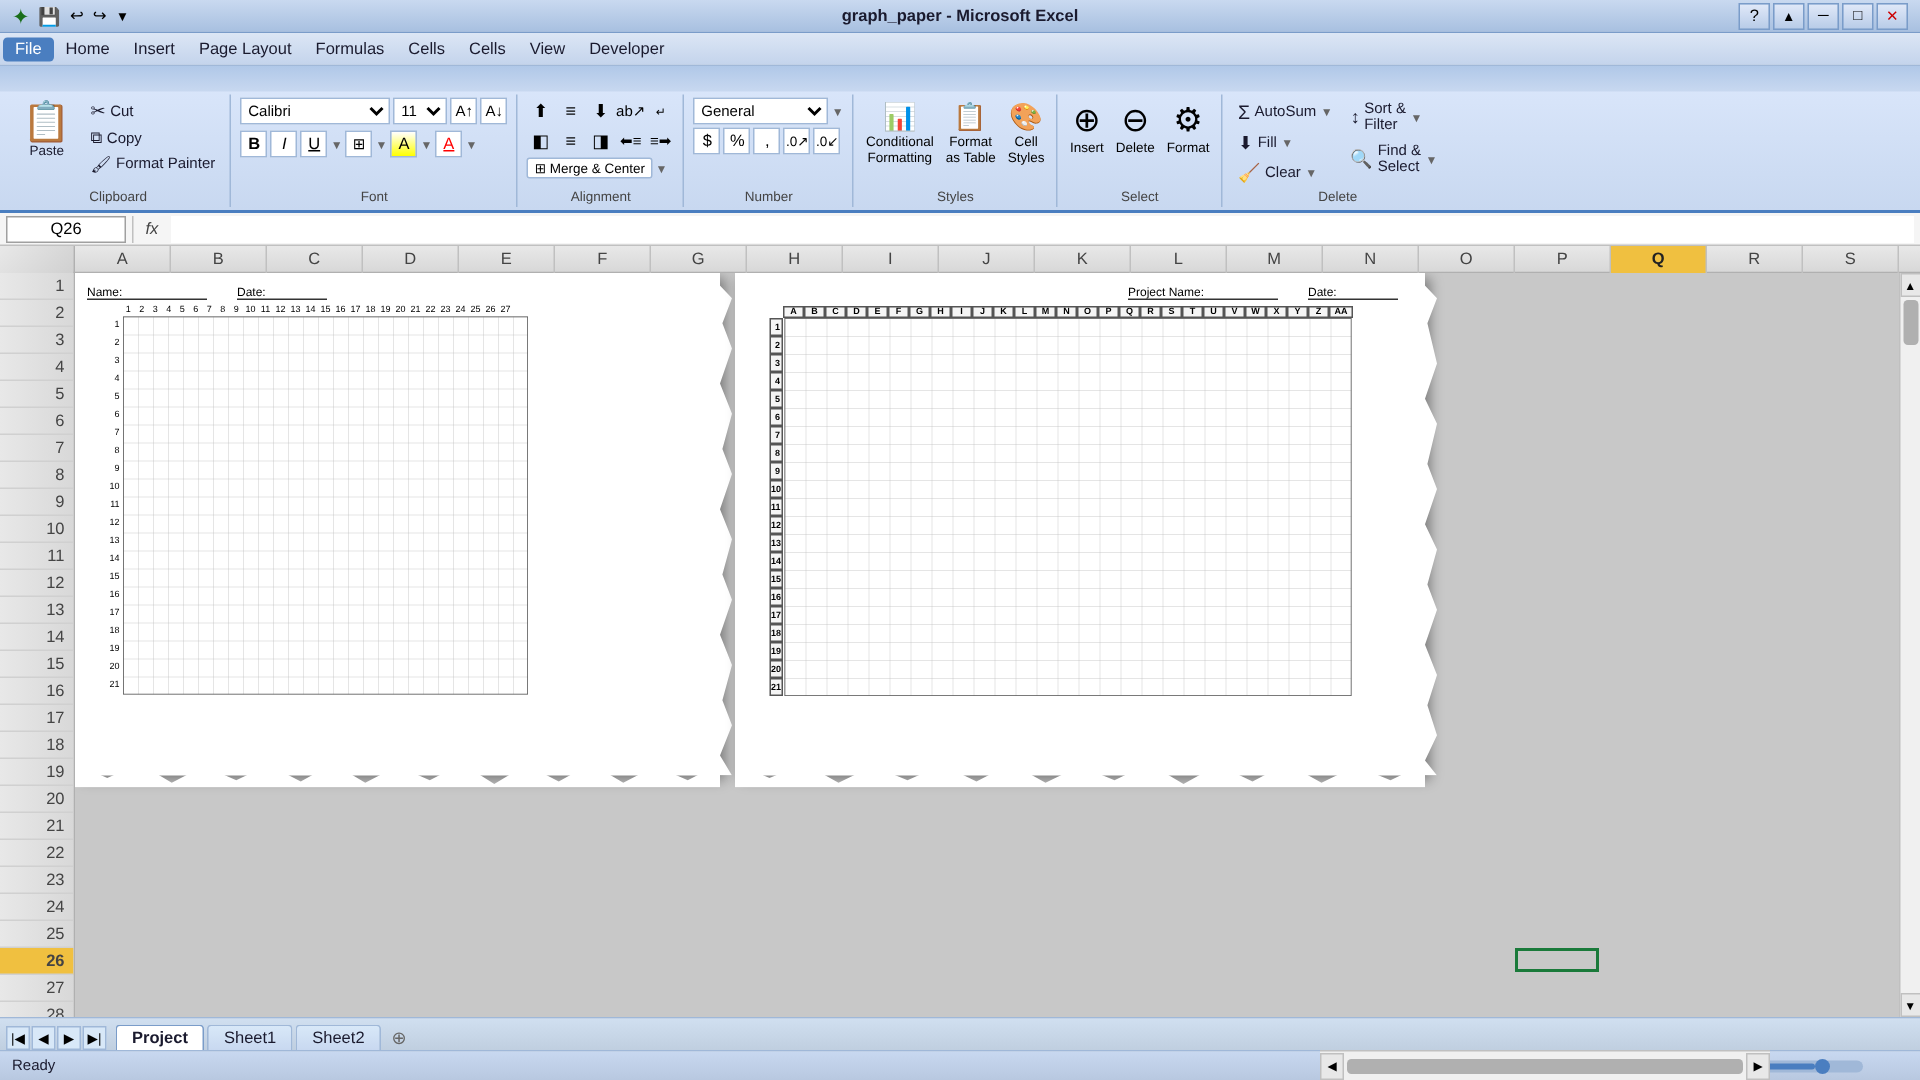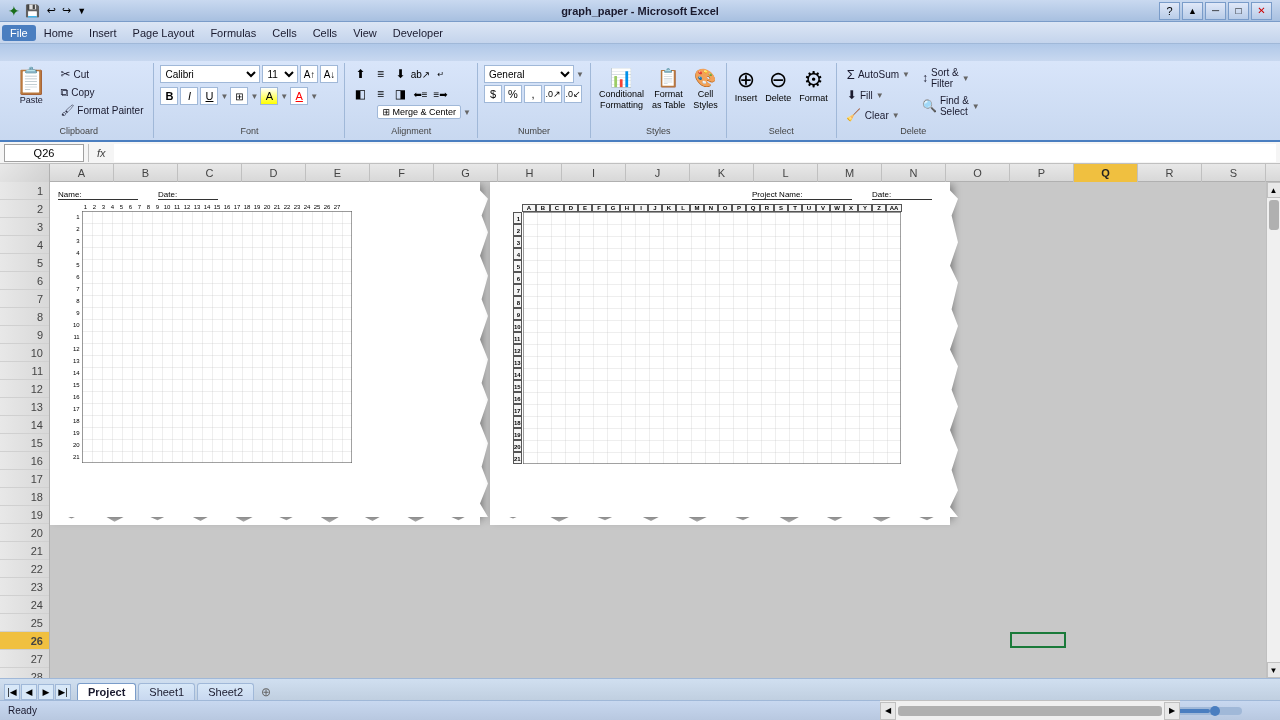--- a/index.html
+++ b/index.html
@@ -310,21 +310,21 @@
           <button class="align-btn" style="font-size:8px;">↵</button>
         </div>
         <div style="display:flex; gap:2px;">
           <button class="align-btn">◧</button>
           <button class="align-btn">≡</button>
           <button class="align-btn">◨</button>
           <button class="align-btn" style="font-size:10px;">⬅≡</button>
           <button class="align-btn" style="font-size:10px;">≡➡</button>
         </div>
         <div style="display:flex; gap:2px; align-items:center;">
-          <button style="font-size:9px; padding:1px 4px; border:1px solid #a0b8d8; background:white; cursor:pointer; border-radius:2px;margin-left:26px;">⊞ Merge &amp; Center</button>
+          <button style="font-size:9px; padding:1px 4px; border:1px solid #a0b8d8; background:white; cursor:pointer; border-radius:2px;">⊞ Merge &amp; Center</button>
           <span class="dropdown-arrow">▼</span>
         </div>
       </div>
       <div class="ribbon-group-label">Alignment</div>
     </div>
 
     <div class="ribbon-group" style="min-width:100px;">
       <div class="ribbon-group-content" style="flex-direction:column; align-items:flex-start; gap:2px;">
         <div style="display:flex; gap:2px; align-items:center;">
           <select class="num-format-select">

